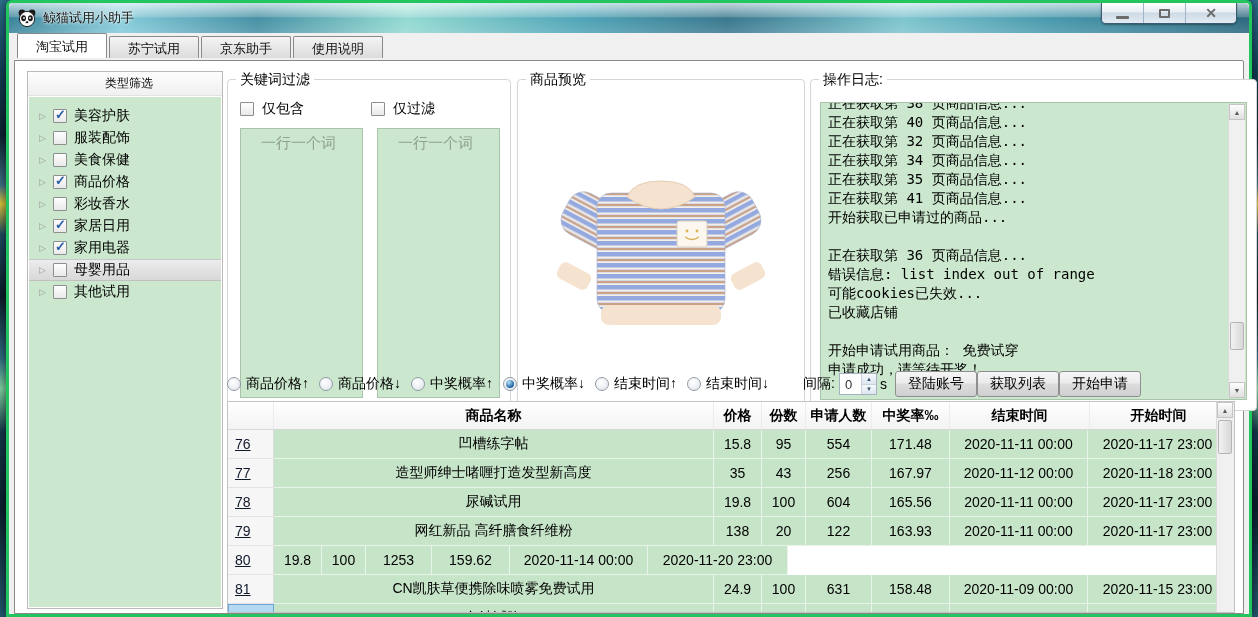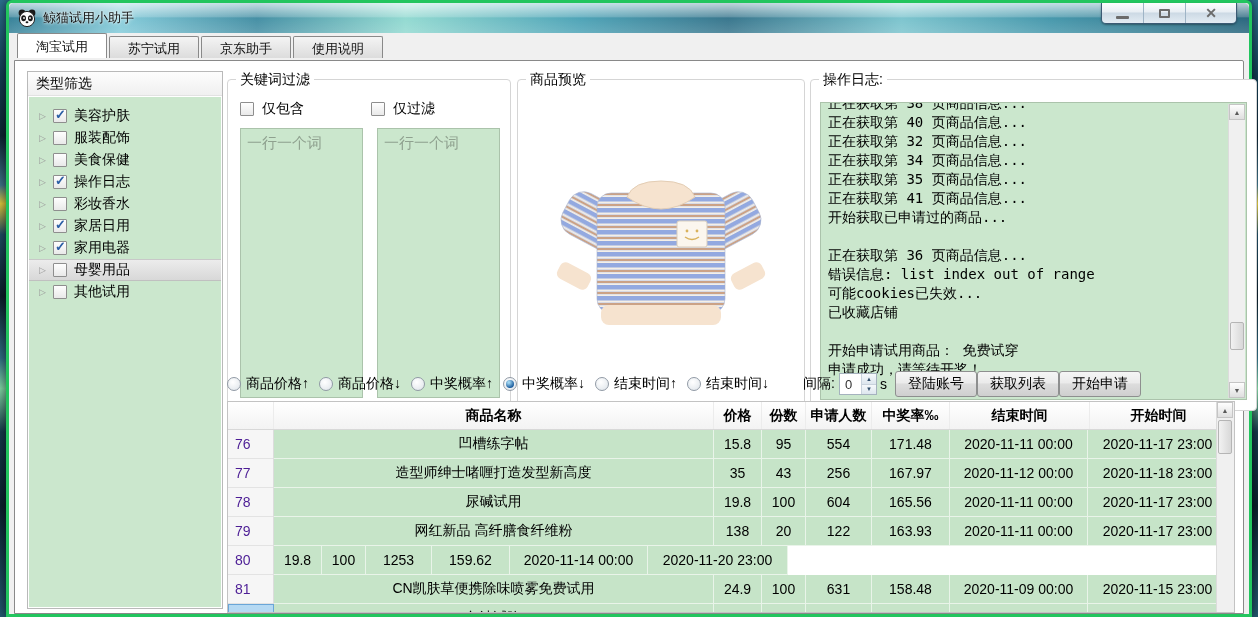--- a/index.html
+++ b/index.html
@@ -39,41 +39,41 @@
     border-radius:2px 2px 0 0; display:flex; align-items:center; }
   .tab.active { background:#fff; height:25px; margin-top:-3px; position:relative; z-index:2; font-weight:normal; }
 
   
   .client { position:absolute; left:5px; right:5px; top:57px; bottom:0;
     background:#fff; border:1px solid #898989; border-radius:0 2px 0 0; }
 
   
   .sidebar { position:absolute; left:12px; top:10px; width:196px; bottom:4px;
     border:1px solid #b9b9b9; background:#fff; }
-  .sidebar-header { height:24px; line-height:23px; padding-left:8px; font-size:14px; color:#000;
-    background:linear-gradient(180deg,#fdfdfd,#f0f0f0); border-bottom:1px solid #e2e2e2; }
+  .sidebar-header { height:24px; line-height:23px; padding-left:8px; font-size:12px; color:#000;
+    background:linear-gradient(180deg,#fdfdfd,#f0f0f0); border-bottom:1px solid #e2e2e2;text-align:center; }
   .tree { position:absolute; top:25px; left:1px; right:1px; bottom:1px; background:#cbe7cd; padding-top:8px; }
   .tree-item { height:22px; display:flex; align-items:center; padding-left:10px; font-size:14px; color:#000; cursor:pointer; }
   .tree-item.hl { background:linear-gradient(180deg,#ececec,#d8d8d8); border-top:1px solid #c8c8c8; border-bottom:1px solid #c0c0c0; }
   .tw { width:14px; color:#9a9a9a; font-size:9px; flex:none; }
   .cb { width:14px; height:14px; border:1px solid #8e8e8e; background:linear-gradient(180deg,#fefefe,#e9e9e9);
     position:relative; flex:none; margin-right:7px; border-radius:1px; }
   .cb.checked::after { content:"✓"; position:absolute; left:1px; top:-3px; font-size:13px; font-weight:bold; color:#2b5fa5; }
 
   
   .groupbox { position:absolute; border:1px solid #d5d5d5; border-radius:4px; background:#fff; }
   .groupbox > .legend { position:absolute; top:-9px; left:8px; background:#fff; padding:0 4px; font-size:14px; color:#000; }
   .gb-keyword { left:212px; top:18px; width:284px; height:332px; }
   .gb-preview { left:502px; top:18px; width:288px; height:332px; }
   .gb-log     { left:795px; top:18px; width:447px; height:332px; }
 
   .kw-row { position:absolute; top:20px; left:12px; right:8px; display:flex; }
   .kw-check { display:flex; align-items:center; font-size:14px; width:135px; }
   .kw-areas { position:absolute; top:48px; left:12px; right:10px; bottom:12px; display:flex; gap:14px; }
-  .kw-textarea { flex:1; border:1px solid #abc3ab; background:#cbe7cd; font-size:15px; color:#8fa18f; padding:5px 6px; resize:none; font-family:Liberation Mono, monospace; }
+  .kw-textarea { flex:1; border:1px solid #abc3ab; background:#cbe7cd; font-size:15px; color:#8fa18f; padding:5px 20px; resize:none; font-family:Liberation Mono, monospace; }
   .kw-textarea::placeholder { color:#8fa18f; }
 
   .preview-img { position:absolute; left:10px; top:16px; right:10px; bottom:8px; display:flex; align-items:center; justify-content:center; background:#fff; }
 
   .log-area { position:absolute; left:9px; top:22px; right:9px; bottom:10px; border:1px solid #abc3ab; background:#cbe7cd; overflow:hidden; }
   .log-inner { position:absolute; left:7px; top:0; right:22px; bottom:0; overflow:hidden; margin-top:-9px;
     font-family:"DejaVu Sans Mono", monospace; font-size:14px; line-height:19px; color:#000; white-space:pre; }
   .scrollbar-v { position:absolute; top:1px; bottom:1px; right:1px; width:17px; background:#f0f0f0; border-left:1px solid #dcdcdc; }
   .sb-btn { position:absolute; left:0; width:16px; height:16px; background:linear-gradient(180deg,#fefefe,#dfdfdf);
     border:1px solid #c5c5c5; display:flex; align-items:center; justify-content:center; font-size:7px; color:#5a5a5a; cursor:pointer; }
@@ -101,21 +101,21 @@
     background:linear-gradient(180deg,#f5f5f5 0%,#ebebeb 45%,#dddddd 50%,#cfcfcf 100%);
     border:1px solid #8e8f8f; border-radius:3px; display:flex; align-items:center; justify-content:center; }
 
   
   .table-wrap { position:absolute; left:212px; top:340px; right:8px; bottom:0; border:1px solid #c3c3c3; background:#fff; overflow:hidden; }
   .thead { display:flex; height:28px; background:linear-gradient(180deg,#ffffff,#f3f3f3); border-bottom:1px solid #d8d8d8; }
   .th { font-size:14px; font-weight:bold; color:#000; display:flex; align-items:center; justify-content:center; border-right:1px solid #ececec; }
   .trow { display:flex; height:29px; }
   .td { font-size:14px; color:#000; display:flex; align-items:center; justify-content:center;
     background:#c6e4c8; border-right:1px solid #e9f4e9; border-bottom:1px solid #e9f4e9; }
-  .td.num { background:#f6f6f6; justify-content:flex-start; padding-left:7px; border-right:1px solid #dcdcdc; border-bottom:1px solid #e3e3e3; color:#4c1d95; }
+  .td.num { background:#f6f6f6; justify-content:flex-start; padding-left:7px; border-right:1px solid #dcdcdc; border-bottom:1px solid #e3e3e3; color:#0f172a;text-decoration:underline; }
   .td.num.sel { background:#b5d9f3; border:1px solid #6aa6d8; }
   .c-num{width:46px;flex:none} .c-name{width:440px;flex:none} .c-price{width:48px;flex:none}
   .c-qty{width:44px;flex:none} .c-app{width:66px;flex:none} .c-rate{width:78px;flex:none}
   .c-start{width:138px;flex:none} .c-end{width:140px;flex:none}
   .table-sb { position:absolute; right:0; top:0; bottom:0; width:18px; background:#f0f0f0; border-left:1px solid #dcdcdc; }
 </style>
 </head>
 <body>
 
 <div class="desktop"></div>
@@ -186,21 +186,21 @@
 
       <div class="tree-item">
         <span class="tw">▷</span>
         <span class="cb"></span>
         <span class="tree-label">美食保健</span>
       </div>
 
       <div class="tree-item">
         <span class="tw">▷</span>
         <span class="cb checked"></span>
-        <span class="tree-label">操作日志</span>
+        <span class="tree-label">商品价格</span>
       </div>
 
       <div class="tree-item">
         <span class="tw">▷</span>
         <span class="cb"></span>
         <span class="tree-label">彩妆香水</span>
       </div>
 
       <div class="tree-item">
         <span class="tw">▷</span>

